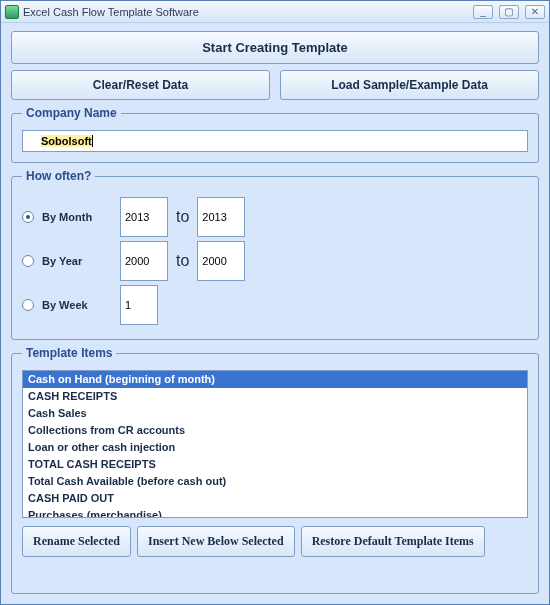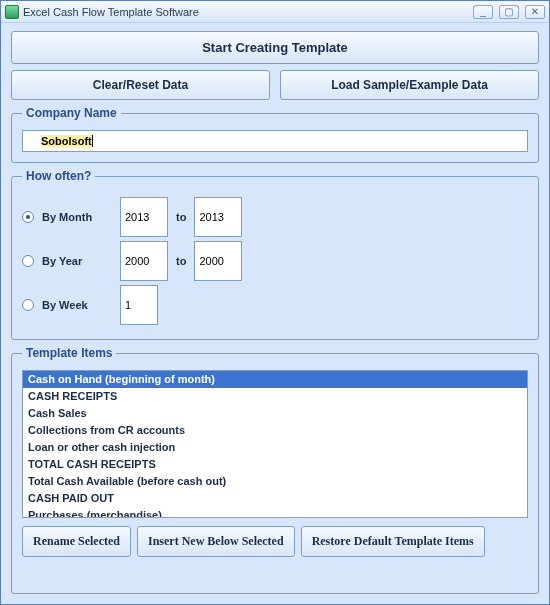--- a/index.html
+++ b/index.html
@@ -119,21 +119,21 @@
   .how-label { width: 70px; font-weight:bold; color:#1a2c4a; }
   .year-input {
     width: 48px;
     border:1px solid #7f9ec6;
     background:#fff;
     font: inherit;
     padding:3px 4px;
     height:40px;
     text-align:left;
   }
-  .to-label { font-weight:bold; color:#1a2c4a; font-size:11px; }
+  .to-label { font-weight:normal; color:#1a2c4a; font-size:16px; }
   .listbox {
     border:1px solid #7f9ec6;
     background:#fff;
     height: 148px;
     overflow-y: scroll;
     font-weight:bold;
     font-size:11px;
     color:#1a2c4a;
   }
   .listbox .item {

